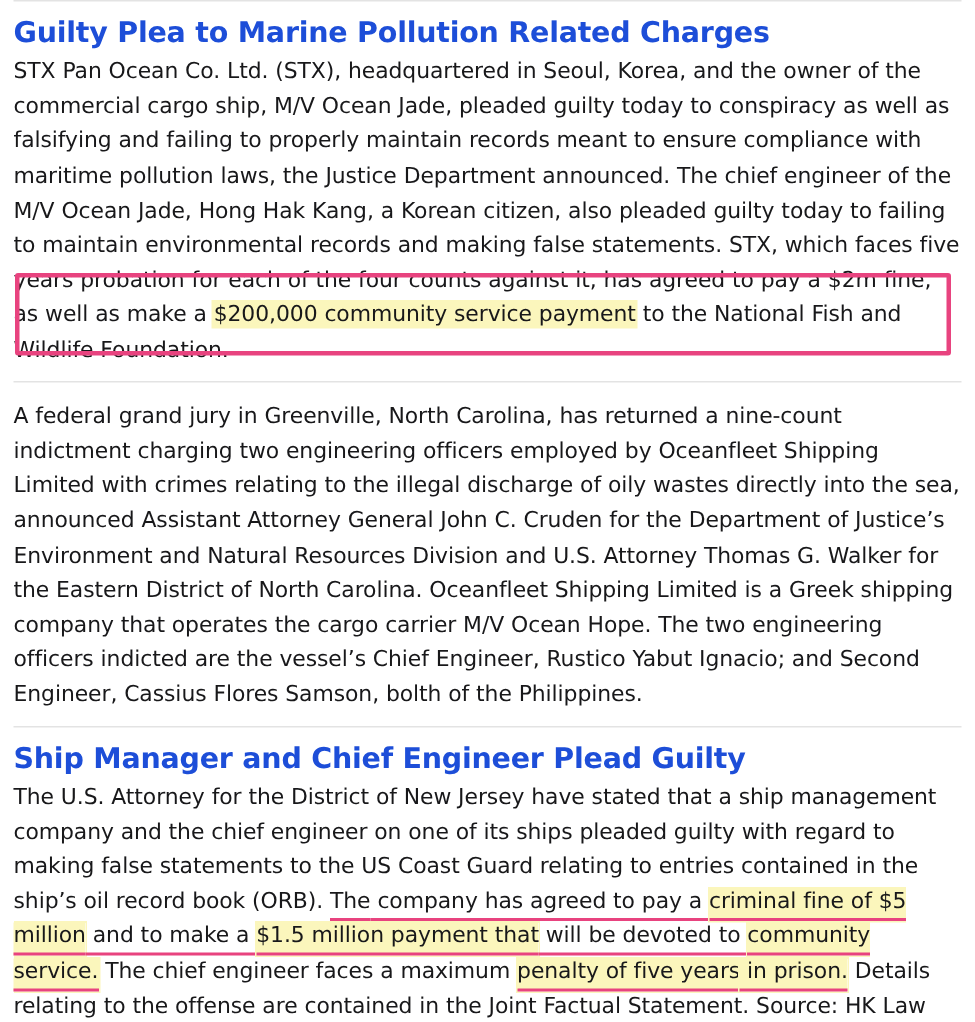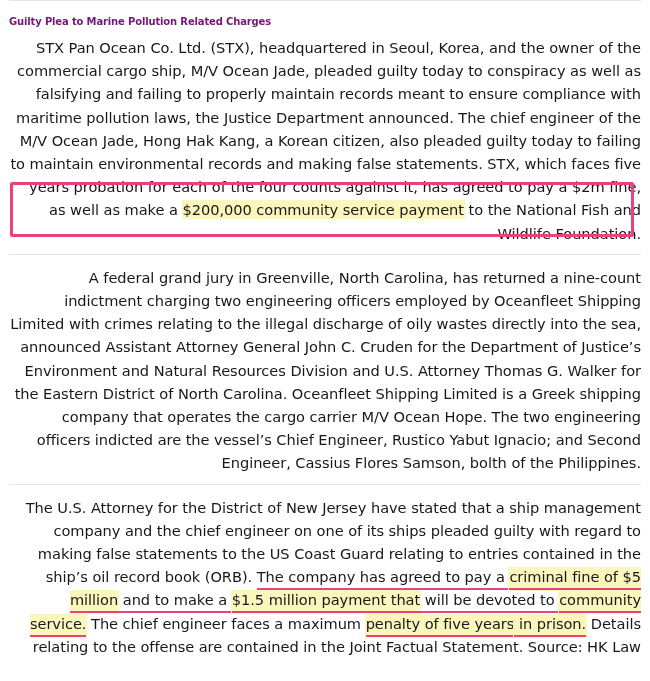--- a/index.html
+++ b/index.html
@@ -32,35 +32,35 @@
   .rule-top {
     margin-bottom: 11px;
   }
   .rule-between {
     margin: 9px 0 11px 0;
   }
 
   .article { margin: 0; }
 
   .headline {
-    font-size: 10px;
+    font-size: 19px;
     font-weight: bold;
-    color: #701a75;
+    color: #1d4ed8;
     letter-spacing: -0.15px;
     margin: 0 0 4px 0;
     line-height: 20px;
     font-family: "DejaVu Sans", "Liberation Sans", sans-serif;
   }
 
   .body {
     font-size: 14.6px;
     line-height: 23.2px;
     color: #18181a;
     margin: 0;
-    text-align: right;
+    text-align: left;
     letter-spacing: -0.05px;
   }
 
   
   .hl {
     background: #fbf6bc;
     box-shadow: 0 0 0 1px #fbf6bc;
   }
 
   
@@ -104,16 +104,17 @@
 
   <hr class="rule rule-between">
 
   <div class="article">
     <p class="body">A federal grand jury in Greenville, North Carolina, has returned a nine-count indictment charging two engineering officers employed by Oceanfleet Shipping Limited with crimes relating to the illegal discharge of oily wastes directly into the sea, announced Assistant Attorney General John C. Cruden for the Department of Justice’s Environment and Natural Resources Division and U.S. Attorney Thomas G. Walker for the Eastern District of North Carolina. Oceanfleet Shipping Limited is a Greek shipping company that operates the cargo carrier M/V Ocean Hope. The two engineering officers indicted are the vessel’s Chief Engineer, Rustico Yabut Ignacio; and Second Engineer, Cassius Flores Samson, bolth of the Philippines.</p>
   </div>
 
   <hr class="rule rule-between">
 
   <div class="article">
+    <h2 class="headline">Ship Manager and Chief Engineer Plead Guilty</h2>
     <p class="body"><span>The U.S. Attorney for the District of New Jersey have stated that a ship management company and the chief engineer on one of its ships pleaded guilty with regard to making false statements to the US Coast Guard relating to entries contained in the ship’s oil record book (ORB). </span><span class="ul">The</span><span class="ul"> company has agreed to pay a </span><span class="hl ul">criminal fine of $5 million</span><span class="ul"> and to make a </span><span class="hl ul">$1.5 million payment that</span><span class="ul"> will be devoted to </span><span class="hl ul">community service.</span><span> The chief engineer faces a maximum </span><span class="hl ul">penalty of five years</span><span class="hl ul"> in prison.</span><span> Details relating to the offense are contained in the Joint Factual Statement. Source: HK Law</span></p>
   </div>
 
 </div>
 
 </body></html>

